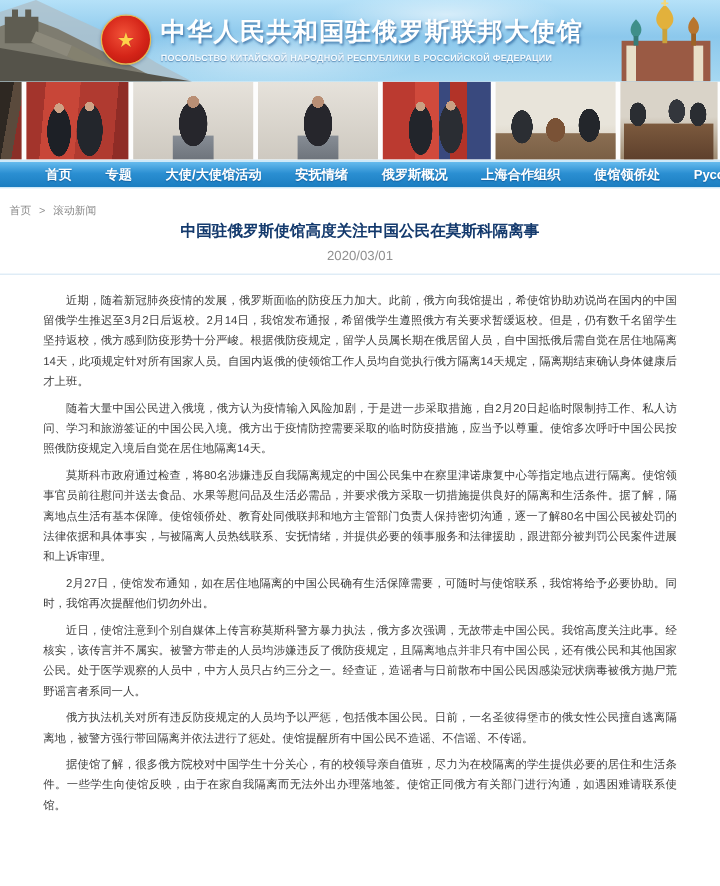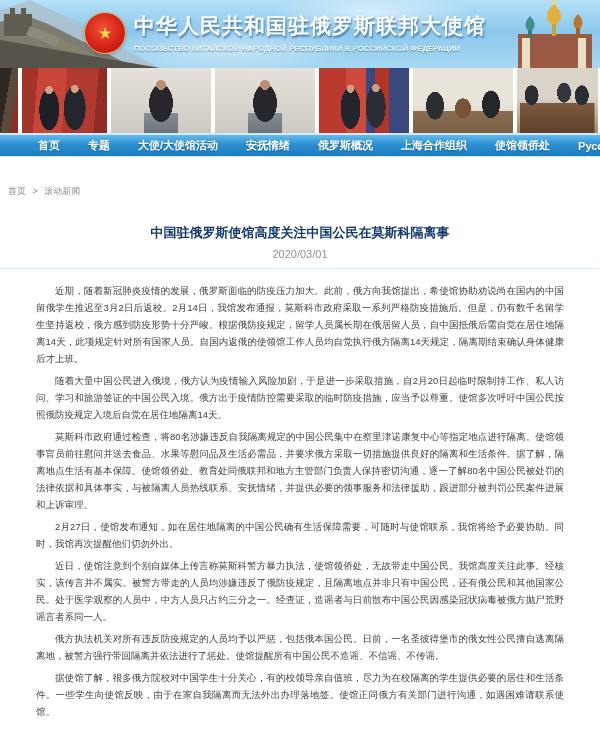--- a/index.html
+++ b/index.html
@@ -86,27 +86,27 @@
     border-bottom:1px solid #cfe9f8;
   }
   .nav-item{
     color:#ffffff; font-size:11px; font-weight:bold; text-decoration:none;
     margin-right:28px; white-space:nowrap; cursor:pointer;
     text-shadow:0 1px 1px rgba(10,70,130,.55);
   }
   .nav-lang{ margin-left:auto; margin-right:4px; }
 
   
-  .breadcrumb{ padding:28px 0 2px 8px; font-size:9px; color:#8a8a8a; }
+  .breadcrumb{ padding:12px 0 2px 8px; font-size:9px; color:#8a8a8a; }
   .breadcrumb a{ color:#8a8a8a; text-decoration:none; cursor:pointer; }
   .breadcrumb .sep{ margin:0 4px; }
 
   
   .article-title{
-    margin-top:24px; text-align:center;
+    margin-top:0; text-align:center;
     font-size:13px; font-weight:bold; color:#143a6d;
   }
   .article-date{ margin-top:6px; text-align:center; font-size:11px; color:#919191; }
   .divider{ border:none; border-top:1px solid #d8e8f4; margin:8px 0 4px 0; }
 
   .article-body{ padding:4px 36px 14px 36px; }
   .article-body p{
     font-size:9.5px; line-height:17px; color:#404040;
     text-align:justify; text-indent:2em; margin:5px 0;
   }
@@ -179,24 +179,24 @@
     <span class="sep">&gt;</span>
     <a>滚动新闻</a>
   </div>
 
   <main>
     <h1 class="article-title">中国驻俄罗斯使馆高度关注中国公民在莫斯科隔离事</h1>
     <div class="article-date">2020/03/01</div>
     <hr class="divider">
 
     <div class="article-body">
-      <p>近期，随着新冠肺炎疫情的发展，俄罗斯面临的防疫压力加大。此前，俄方向我馆提出，希使馆协助劝说尚在国内的中国留俄学生推迟至3月2日后返校。2月14日，我馆发布通报，莫斯科市政府采取一系列严格防疫措施后。但是，仍有数千名留学生坚持返校，俄方感到防疫形势十分严峻。根据俄防疫规定，留学人员属长期在俄居留人员，自中国抵俄后需自觉在居住地隔离14天，此项规定针对所有国家人员。自国内返俄的使领馆工作人员均自觉执行俄方隔离14天规定，隔离期结束确认身体健康后才上班。</p>
+      <p>近期，随着新冠肺炎疫情的发展，俄罗斯面临的防疫压力加大。此前，俄方向我馆提出，希使馆协助劝说尚在国内的中国留俄学生推迟至3月2日后返校。2月14日，我馆发布通报，希留俄学生遵照俄方有关要求暂缓返校。但是，仍有数千名留学生坚持返校，俄方感到防疫形势十分严峻。根据俄防疫规定，留学人员属长期在俄居留人员，自中国抵俄后需自觉在居住地隔离14天，此项规定针对所有国家人员。自国内返俄的使领馆工作人员均自觉执行俄方隔离14天规定，隔离期结束确认身体健康后才上班。</p>
       <p>随着大量中国公民进入俄境，俄方认为疫情输入风险加剧，于是进一步采取措施，自2月20日起临时限制持工作、私人访问、学习和旅游签证的中国公民入境。俄方出于疫情防控需要采取的临时防疫措施，应当予以尊重。使馆多次呼吁中国公民按照俄防疫规定入境后自觉在居住地隔离14天。</p>
       <p>莫斯科市政府通过检查，将80名涉嫌违反自我隔离规定的中国公民集中在察里津诺康复中心等指定地点进行隔离。使馆领事官员前往慰问并送去食品、水果等慰问品及生活必需品，并要求俄方采取一切措施提供良好的隔离和生活条件。据了解，隔离地点生活有基本保障。使馆领侨处、教育处同俄联邦和地方主管部门负责人保持密切沟通，逐一了解80名中国公民被处罚的法律依据和具体事实，与被隔离人员热线联系、安抚情绪，并提供必要的领事服务和法律援助，跟进部分被判罚公民案件进展和上诉审理。</p>
       <p>2月27日，使馆发布通知，如在居住地隔离的中国公民确有生活保障需要，可随时与使馆联系，我馆将给予必要协助。同时，我馆再次提醒他们切勿外出。</p>
-      <p>近日，使馆注意到个别自媒体上传言称莫斯科警方暴力执法，使馆领侨处，无故带走中国公民。我馆高度关注此事。经核实，该传言并不属实。被警方带走的人员均涉嫌违反了俄防疫规定，且隔离地点并非只有中国公民，还有俄公民和其他国家公民。处于医学观察的人员中，中方人员只占约三分之一。经查证，造谣者与日前散布中国公民因感染冠状病毒被俄方抛尸荒野谣言者系同一人。</p>
+      <p>近日，使馆注意到个别自媒体上传言称莫斯科警方暴力执法，俄方多次强调，无故带走中国公民。我馆高度关注此事。经核实，该传言并不属实。被警方带走的人员均涉嫌违反了俄防疫规定，且隔离地点并非只有中国公民，还有俄公民和其他国家公民。处于医学观察的人员中，中方人员只占约三分之一。经查证，造谣者与日前散布中国公民因感染冠状病毒被俄方抛尸荒野谣言者系同一人。</p>
       <p>俄方执法机关对所有违反防疫规定的人员均予以严惩，包括俄本国公民。日前，一名圣彼得堡市的俄女性公民擅自逃离隔离地，被警方强行带回隔离并依法进行了惩处。使馆提醒所有中国公民不造谣、不信谣、不传谣。</p>
       <p>据使馆了解，很多俄方院校对中国学生十分关心，有的校领导亲自值班，尽力为在校隔离的学生提供必要的居住和生活条件。一些学生向使馆反映，由于在家自我隔离而无法外出办理落地签。使馆正同俄方有关部门进行沟通，如遇困难请联系使馆。</p>
 
     </div>
   </main>
 
 </div>
 
 </body></html>

